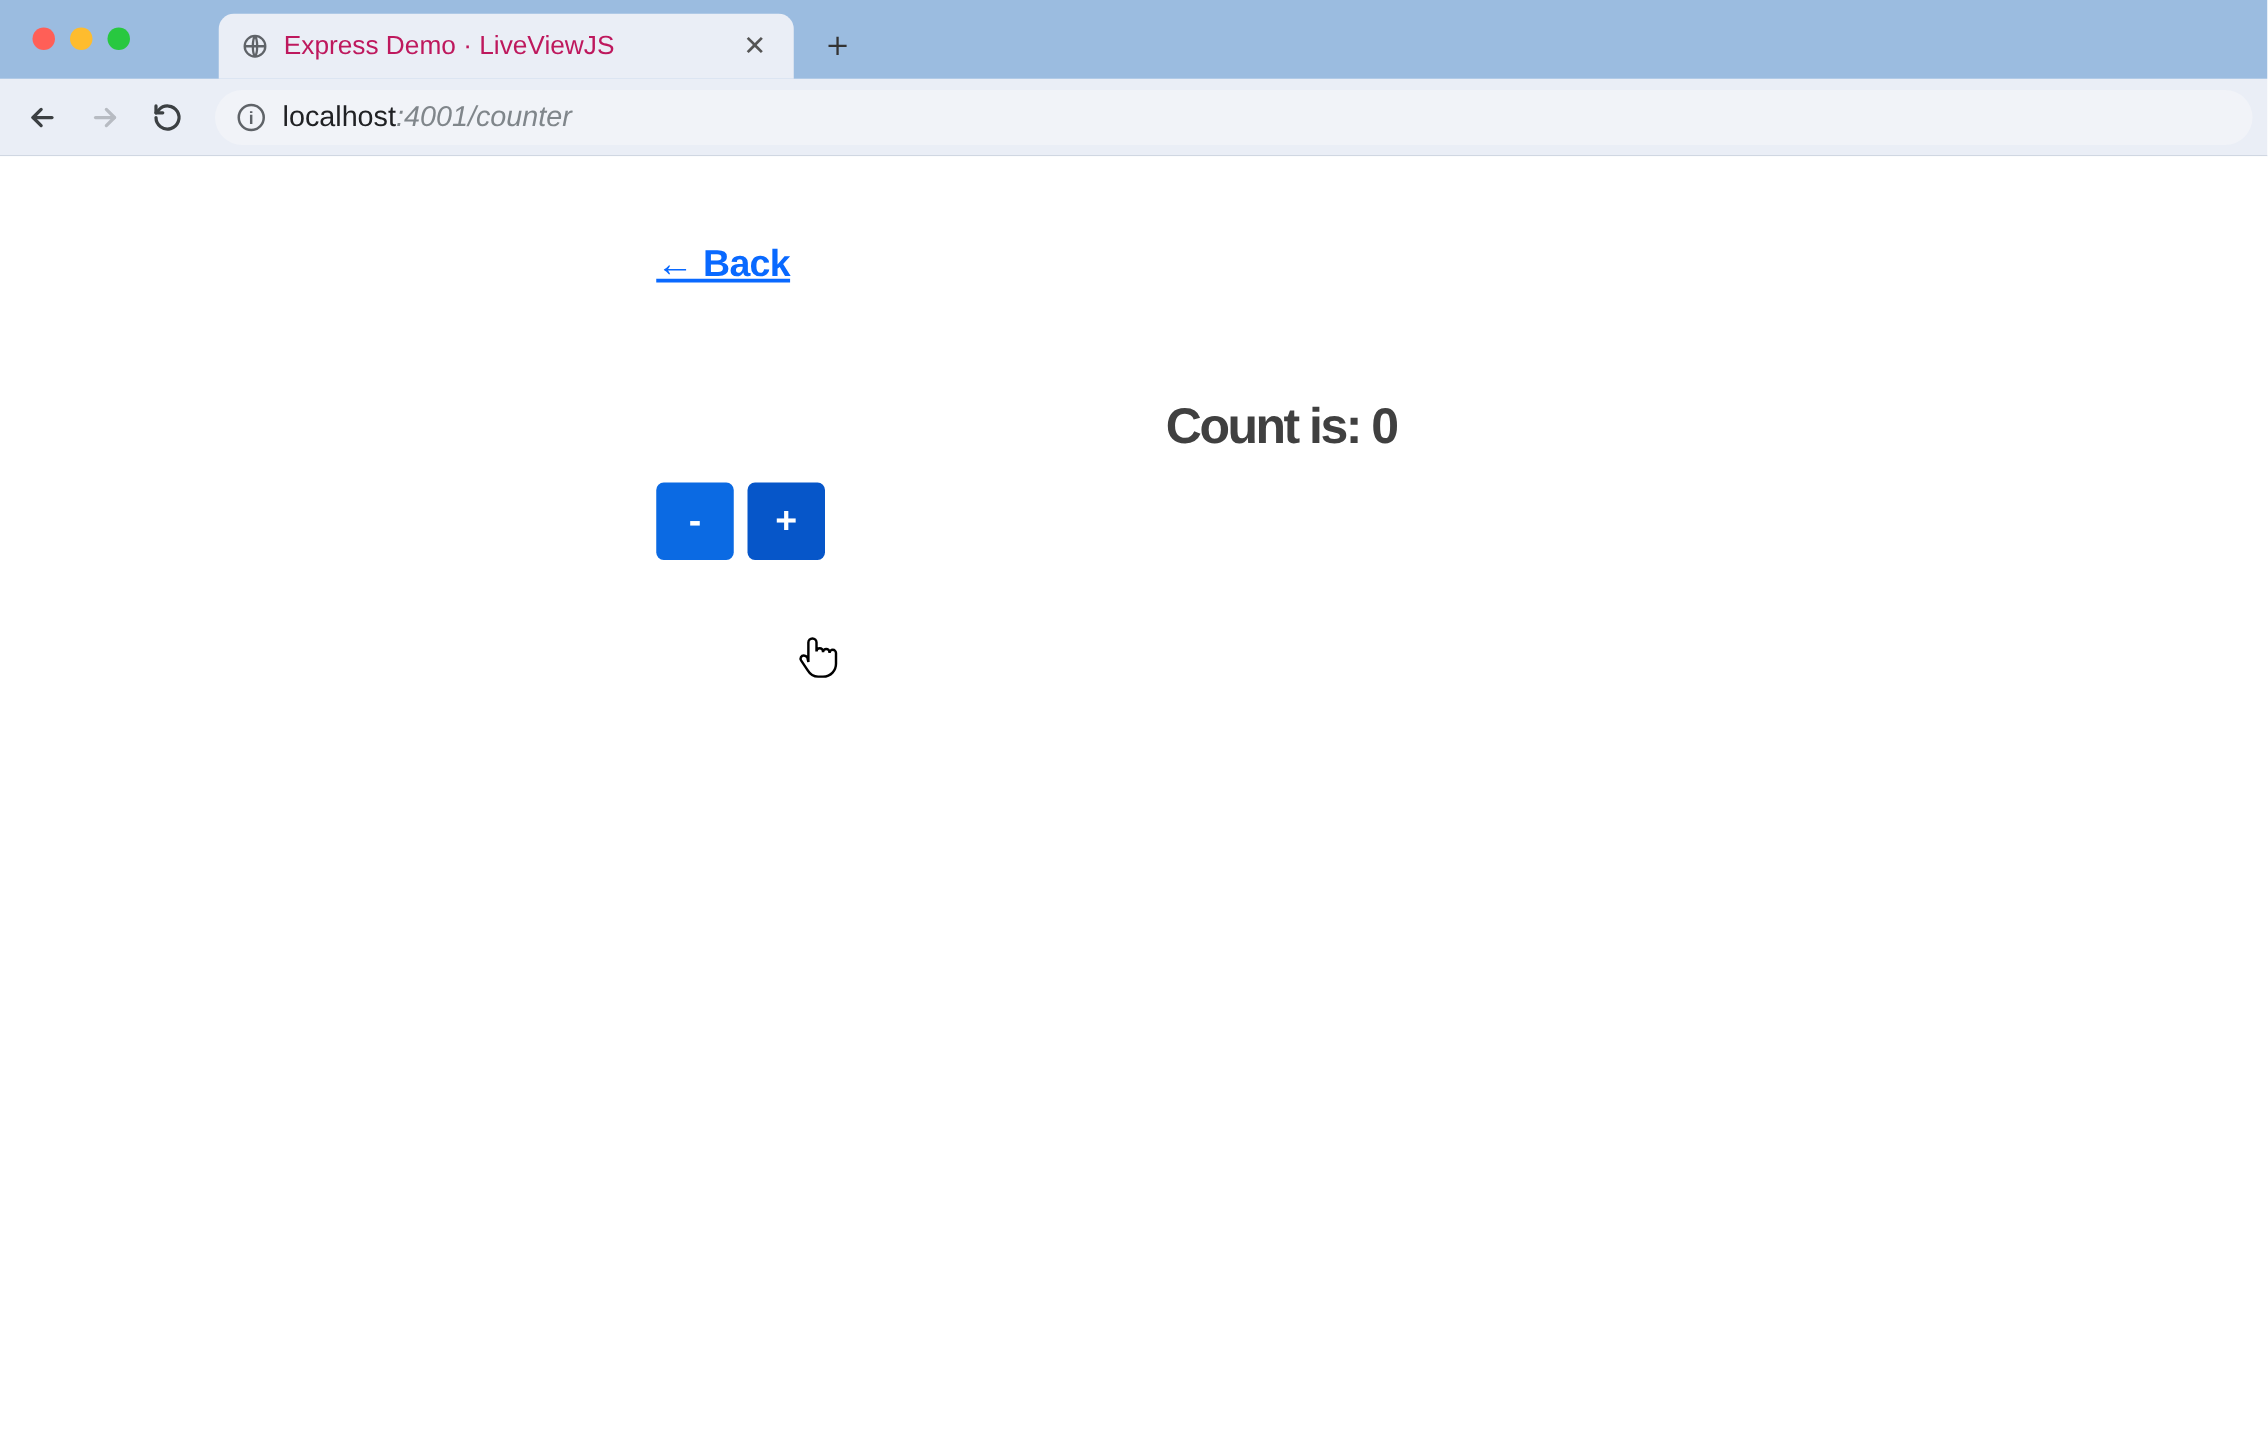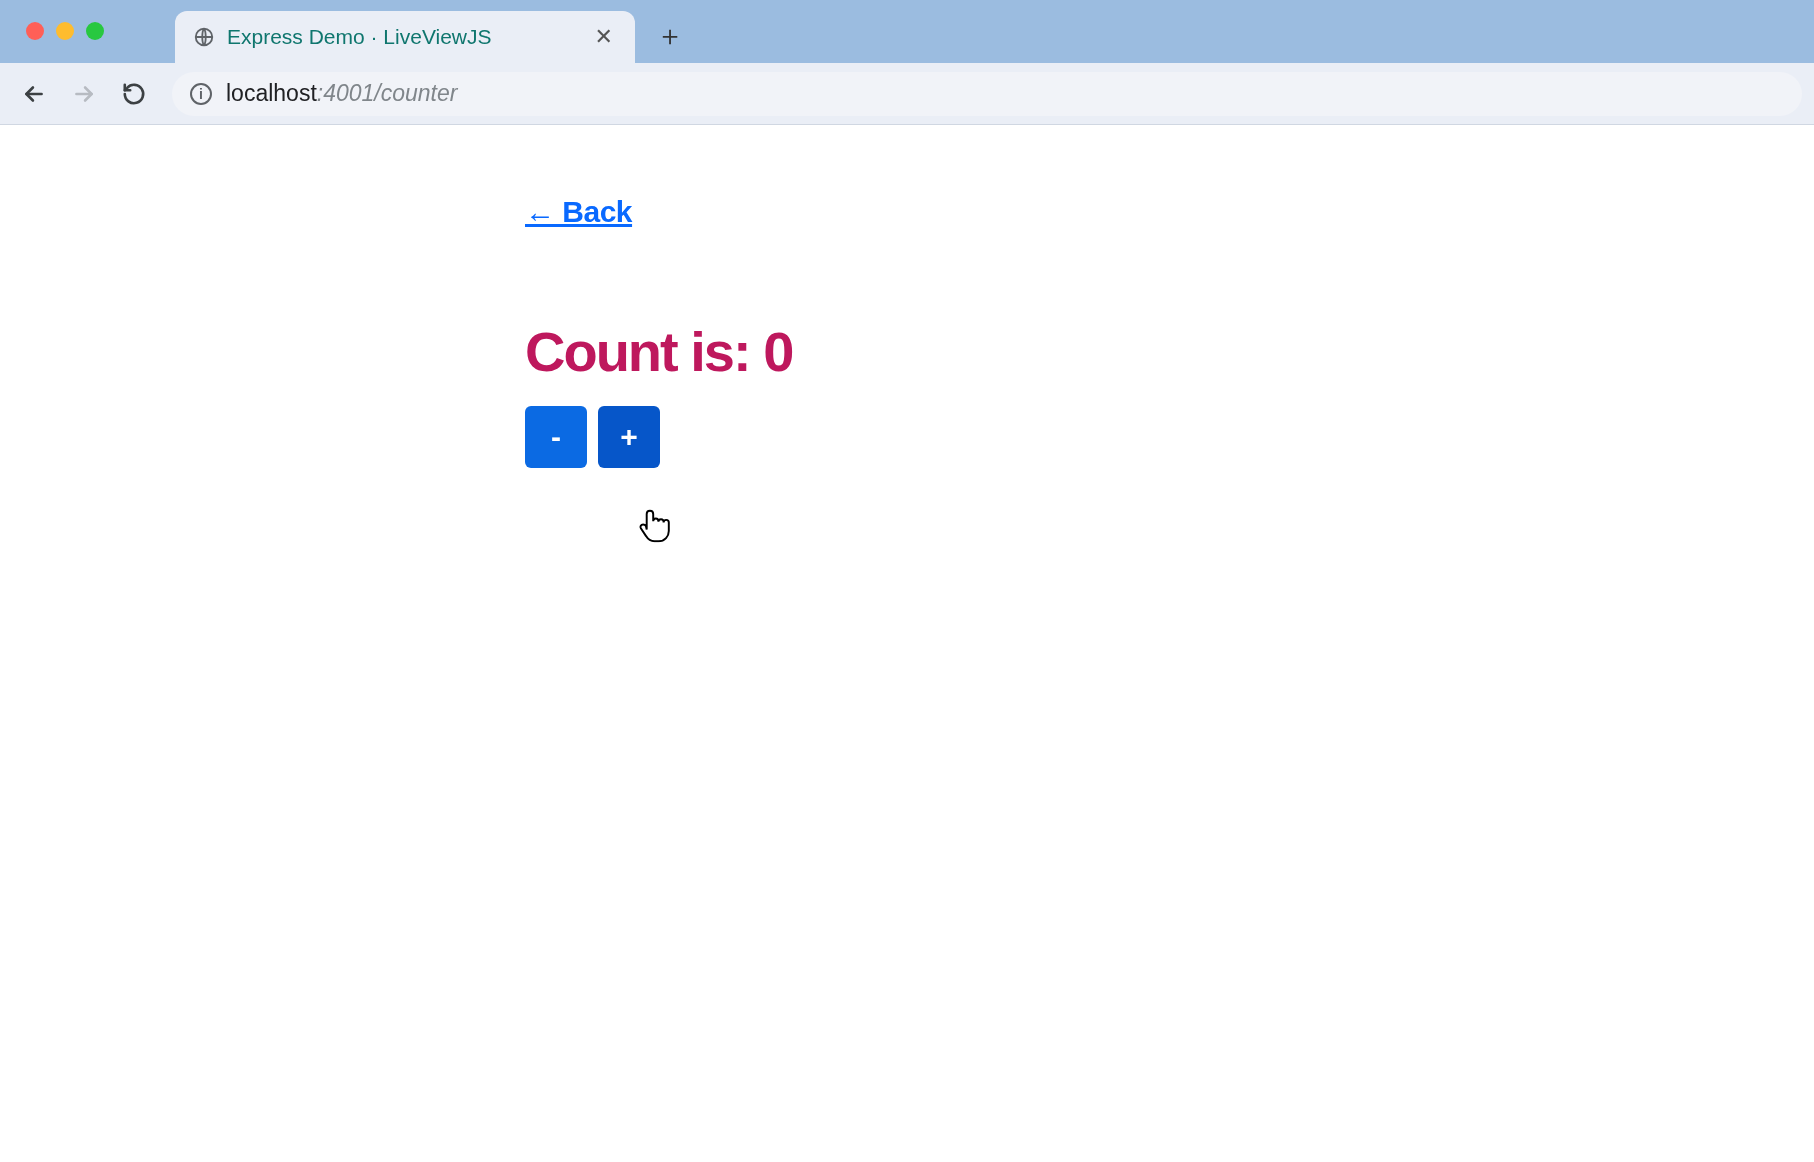--- a/index.html
+++ b/index.html
@@ -43,21 +43,21 @@
       height:52px;
       border-radius:12px 12px 0 0;
       display:flex;
       align-items:center;
       padding:0 18px 0 18px;
       gap:12px;
       min-width:460px;
       position:relative;
     }
     .tab .globe { width:22px; height:22px; color:#5f6368; }
-    .tab .title { font-size:21px; color:#0f766e; white-space:nowrap; }
+    .tab .title { font-size:21px; color:#be185d; white-space:nowrap; }
     .tab .close { margin-left:auto; font-size:22px; color:#555; line-height:1; padding:4px;}
     .newtab {
       width:50px; height:50px; display:flex; align-items:center; justify-content:center;
       font-size:28px; color:#333; margin-left:10px; margin-bottom:2px;
     }
     .toolbar {
       background:#eaeef6;
       height:62px;
       display:flex;
       align-items:center;
@@ -101,25 +101,26 @@
     .back {
       font-size:30px;
       font-weight:600;
       color:#0969ff;
       text-decoration:underline;
       display:inline-block;
       margin-bottom: 90px;
       letter-spacing:-0.5px;
     }
     h1.count {
-      font-size:56px;
+      font-size:40px;
       font-weight:800;
       letter-spacing:-2px;
-      color:#be185d;
+      color:#404040;
       margin-bottom: 22px;
+      text-align: center;
     }
     .btnrow { display:flex; gap:11px; }
     .cbtn {
       width:62px; height:62px;
       background:#0b6ae3;
       color:#fff;
       border:none;
       border-radius:6px;
       font-size:30px;
       font-weight:600;

